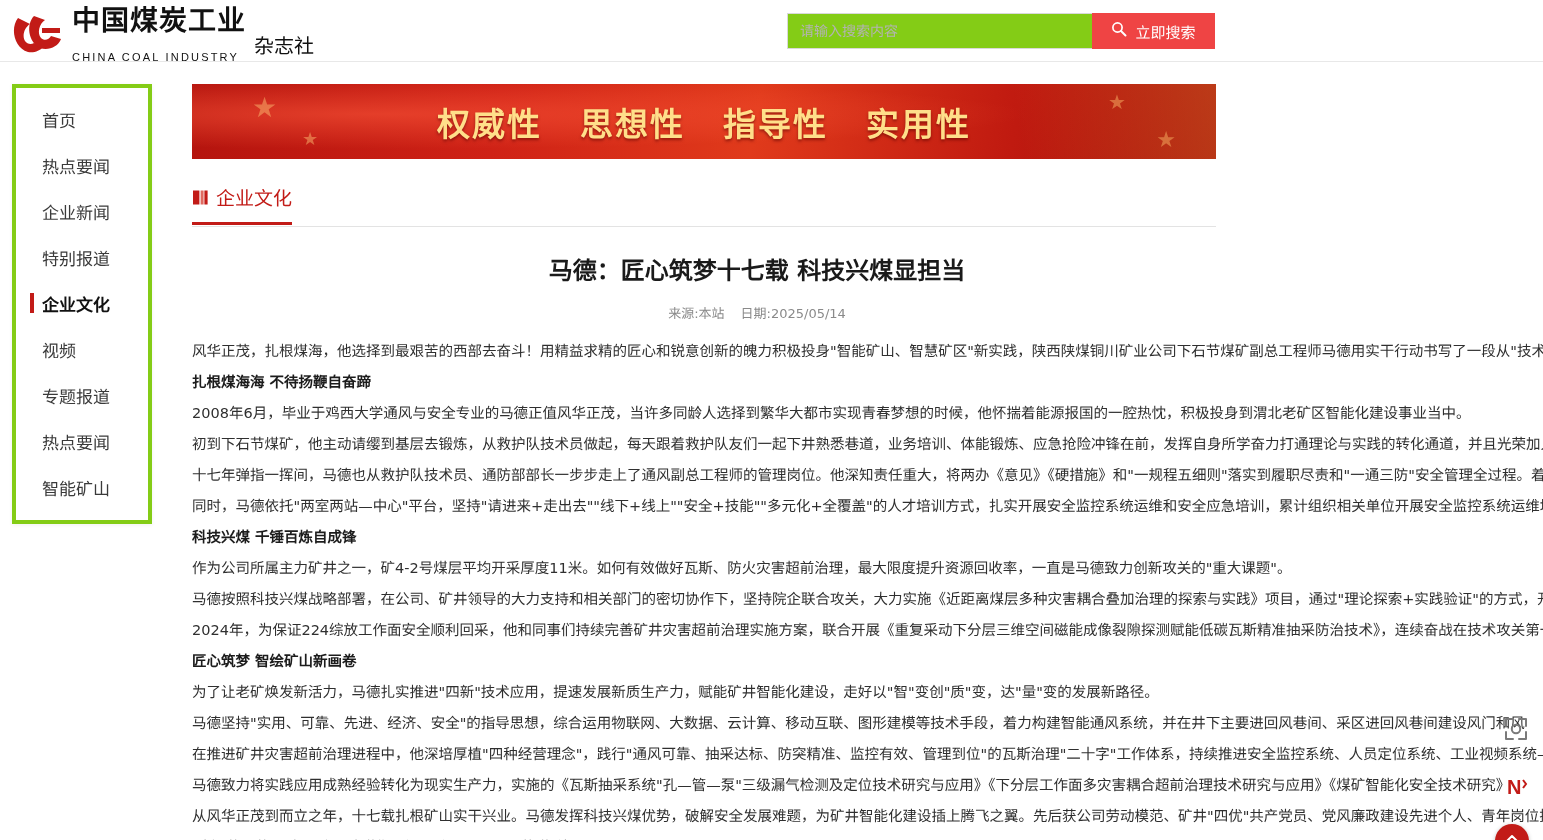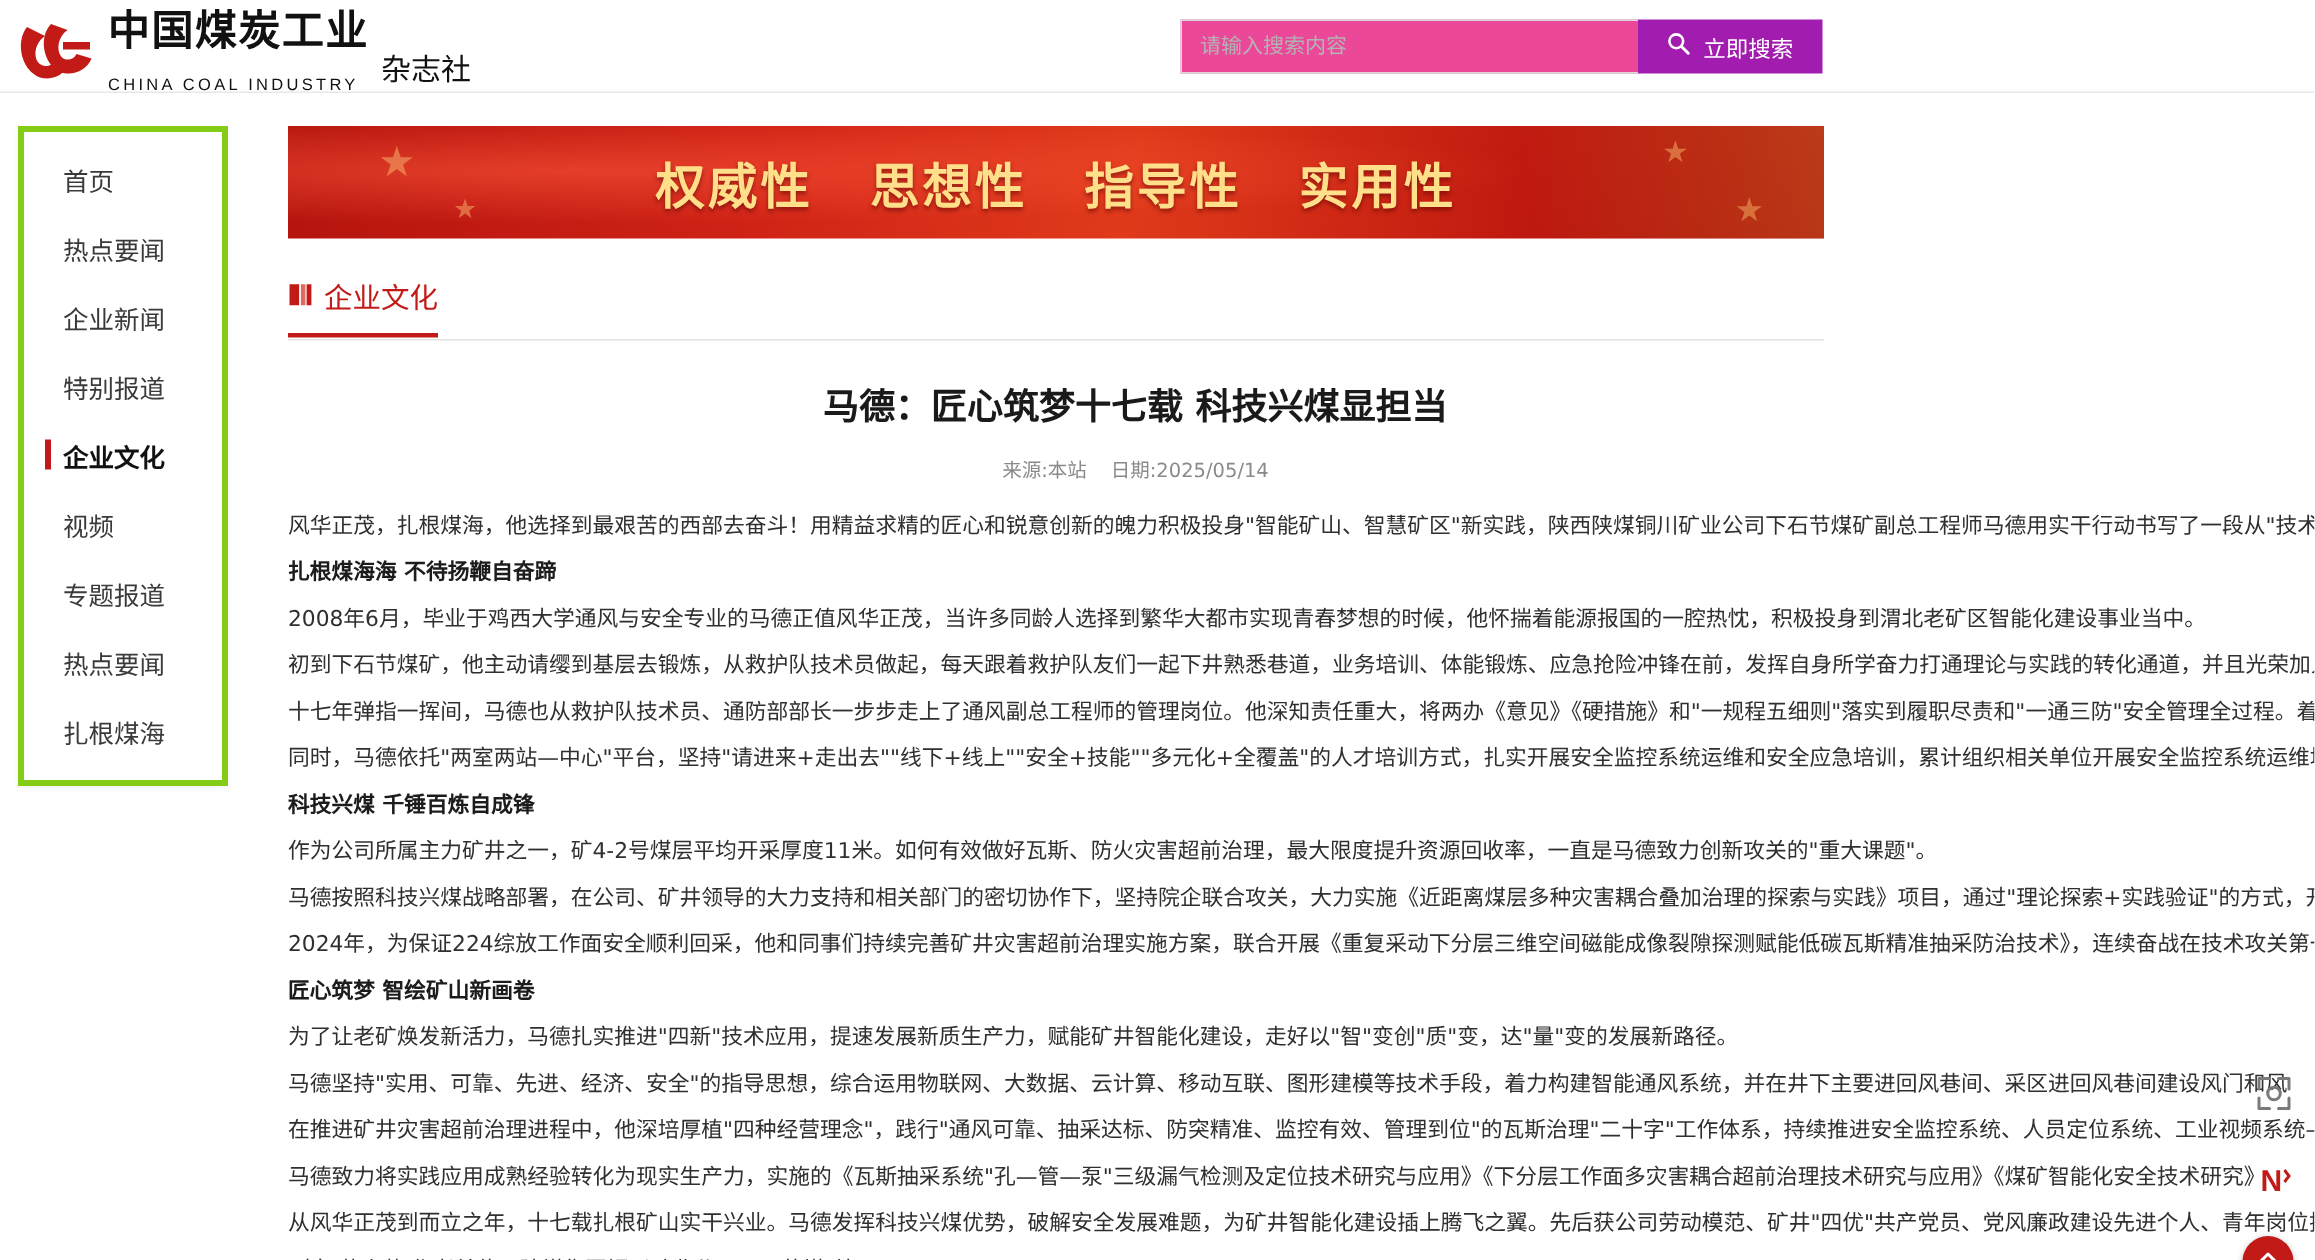--- a/index.html
+++ b/index.html
@@ -69,27 +69,27 @@
   .search-input {
     width: 305px;
     height: 36px;
     border: 1px solid #d9d9d9;
     border-right: none;
     outline: none;
     padding: 0 12px;
     font-size: 14px;
     color: #333;
     font-family: "DejaVu Sans", "Liberation Sans", sans-serif;
-    background: #ec4899;
+    background: #84cc16;
   }
   .search-input::placeholder { color: #b3b3b3; }
   .search-btn {
     width: 123px;
     height: 36px;
-    background: #a21caf;
+    background: #ef4444;
     border: none;
     color: #fff;
     font-size: 15px;
     display: flex;
     align-items: center;
     justify-content: center;
     gap: 8px;
     cursor: pointer;
     font-family: "DejaVu Sans", "Liberation Sans", sans-serif;
   }
@@ -322,21 +322,21 @@
     <div class="side-item">
       <span>视频</span>
     </div>
     <div class="side-item">
       <span>专题报道</span>
     </div>
     <div class="side-item">
       <span>热点要闻</span>
     </div>
     <div class="side-item">
-      <span>扎根煤海</span>
+      <span>智能矿山</span>
     </div>
   </nav>
 
   <main class="main">
 
     <div class="banner">
       <span class="banner-star" style="left:60px; top:10px;">★</span>
       <span class="banner-star" style="left:110px; top:46px; font-size:18px;">★</span>
       <span class="banner-star" style="right:90px; top:8px; font-size:20px;">★</span>
       <span class="banner-star" style="right:40px; bottom:8px; font-size:22px;">★</span>

